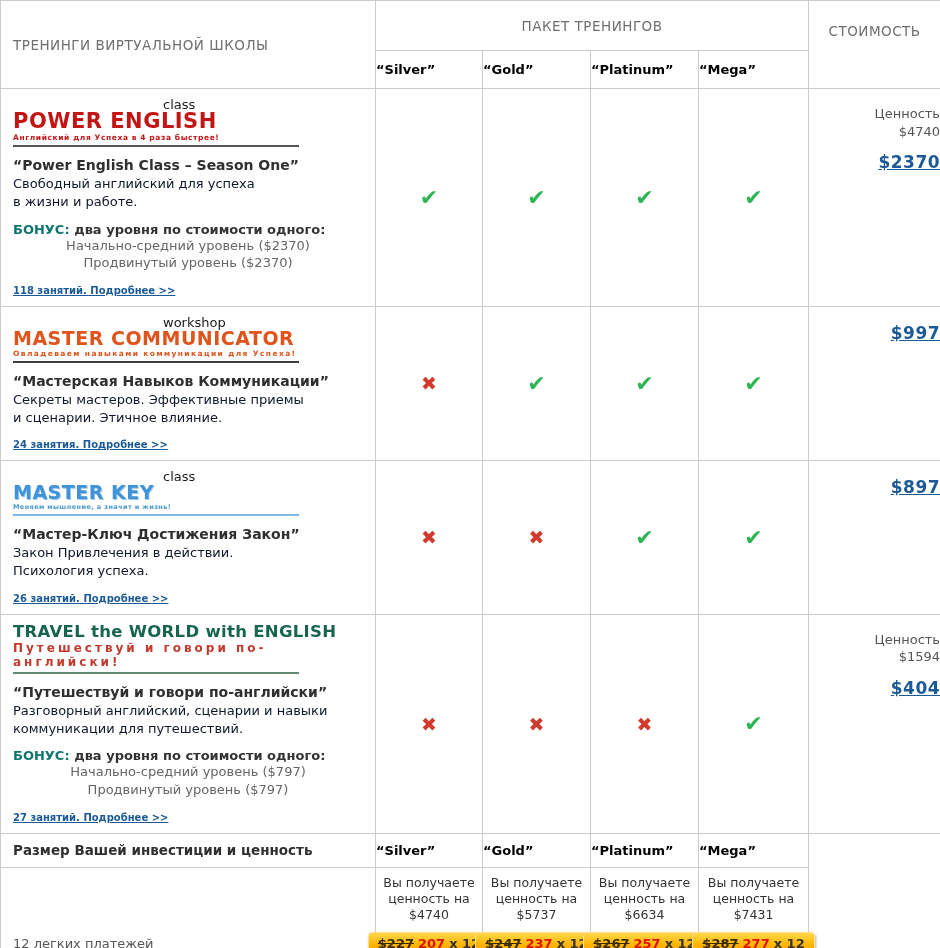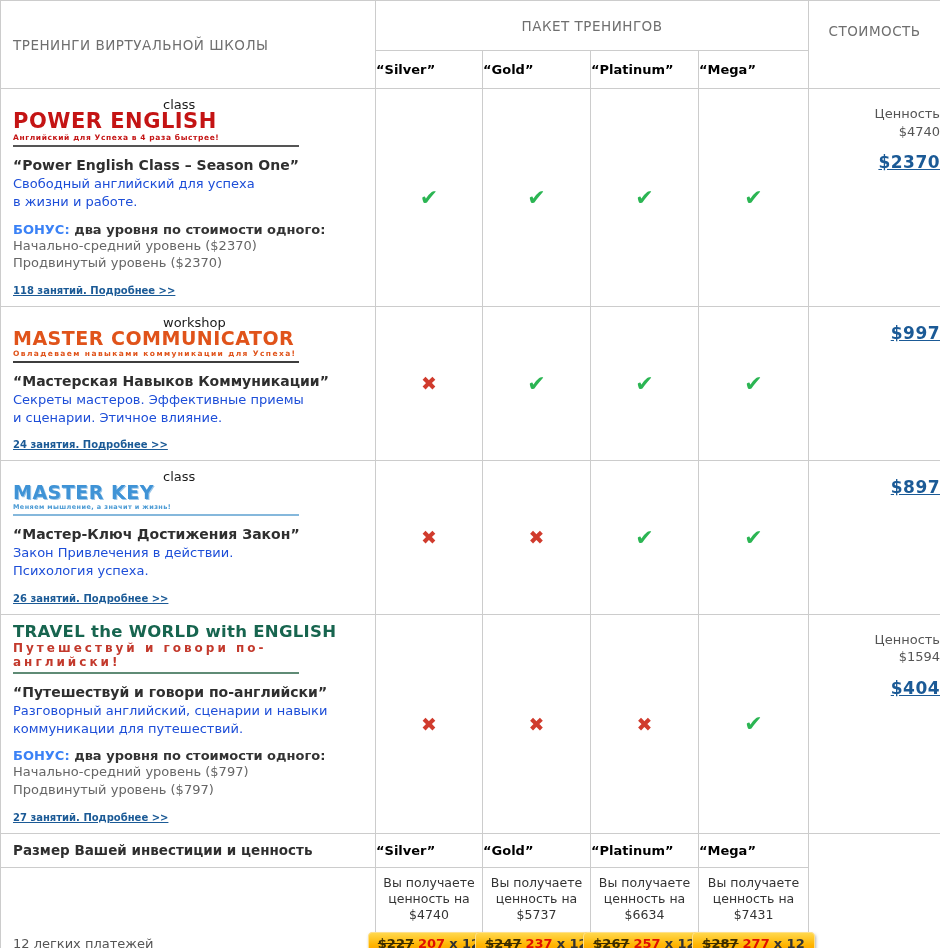--- a/index.html
+++ b/index.html
@@ -52,25 +52,25 @@
 
   .logo-mk .logo-main { color: #3f93d6; font-size: 19px; text-shadow: 1px 1px 0 #9cc6e8; }
   .logo-mk .logo-tagline { color: #4a9ad4; font-size: 6.5px; letter-spacing: .4px; }
   .logo-mk .logo-rule { border-color: #85b8dc; }
 
   .logo-tw .logo-main { color: #17654f; font-size: 16.5px; letter-spacing: .3px; }
   .logo-tw .logo-tagline { color: #c3392c; font-size: 12px; letter-spacing: 3px; }
   .logo-tw .logo-rule { border-color: #5f8b75; }
 
   .course-title { font-weight: bold; font-size: 14px; color: #2f2f2f; margin-top: 10px; }
-  .course-desc  { font-size: 13px; color: #1d4ed8; line-height: 1.35; margin-top: 2px; white-space: pre-line; }
+  .course-desc  { font-size: 13px; color: #0f172a; line-height: 1.35; margin-top: 2px; white-space: pre-line; }
   .bonus { margin-top: 11px; font-size: 13px; }
-  .bonus-label { color: #3b82f6; font-weight: bold; }
+  .bonus-label { color: #0f766e; font-weight: bold; }
   .bonus-title { color: #333; font-weight: bold; }
-  .bonus-details { font-size: 13px; color: #666; line-height: 1.35; white-space: pre-line; }
+  .bonus-details { font-size: 13px; color: #666; line-height: 1.35; white-space: pre-line; text-align: center; }
   a.course-link {
     display: inline-block; margin-top: 13px;
     color: #1b5a96; font-weight: bold; font-size: 10px;
     text-decoration: underline; cursor: pointer;
   }
 
   
   td.avail { vertical-align: middle; text-align: center; }
   .icon-check { color: #2bb553; font-size: 22px; font-weight: bold; }
   .icon-cross { color: #d03b2d; font-size: 19px; font-weight: bold; }

